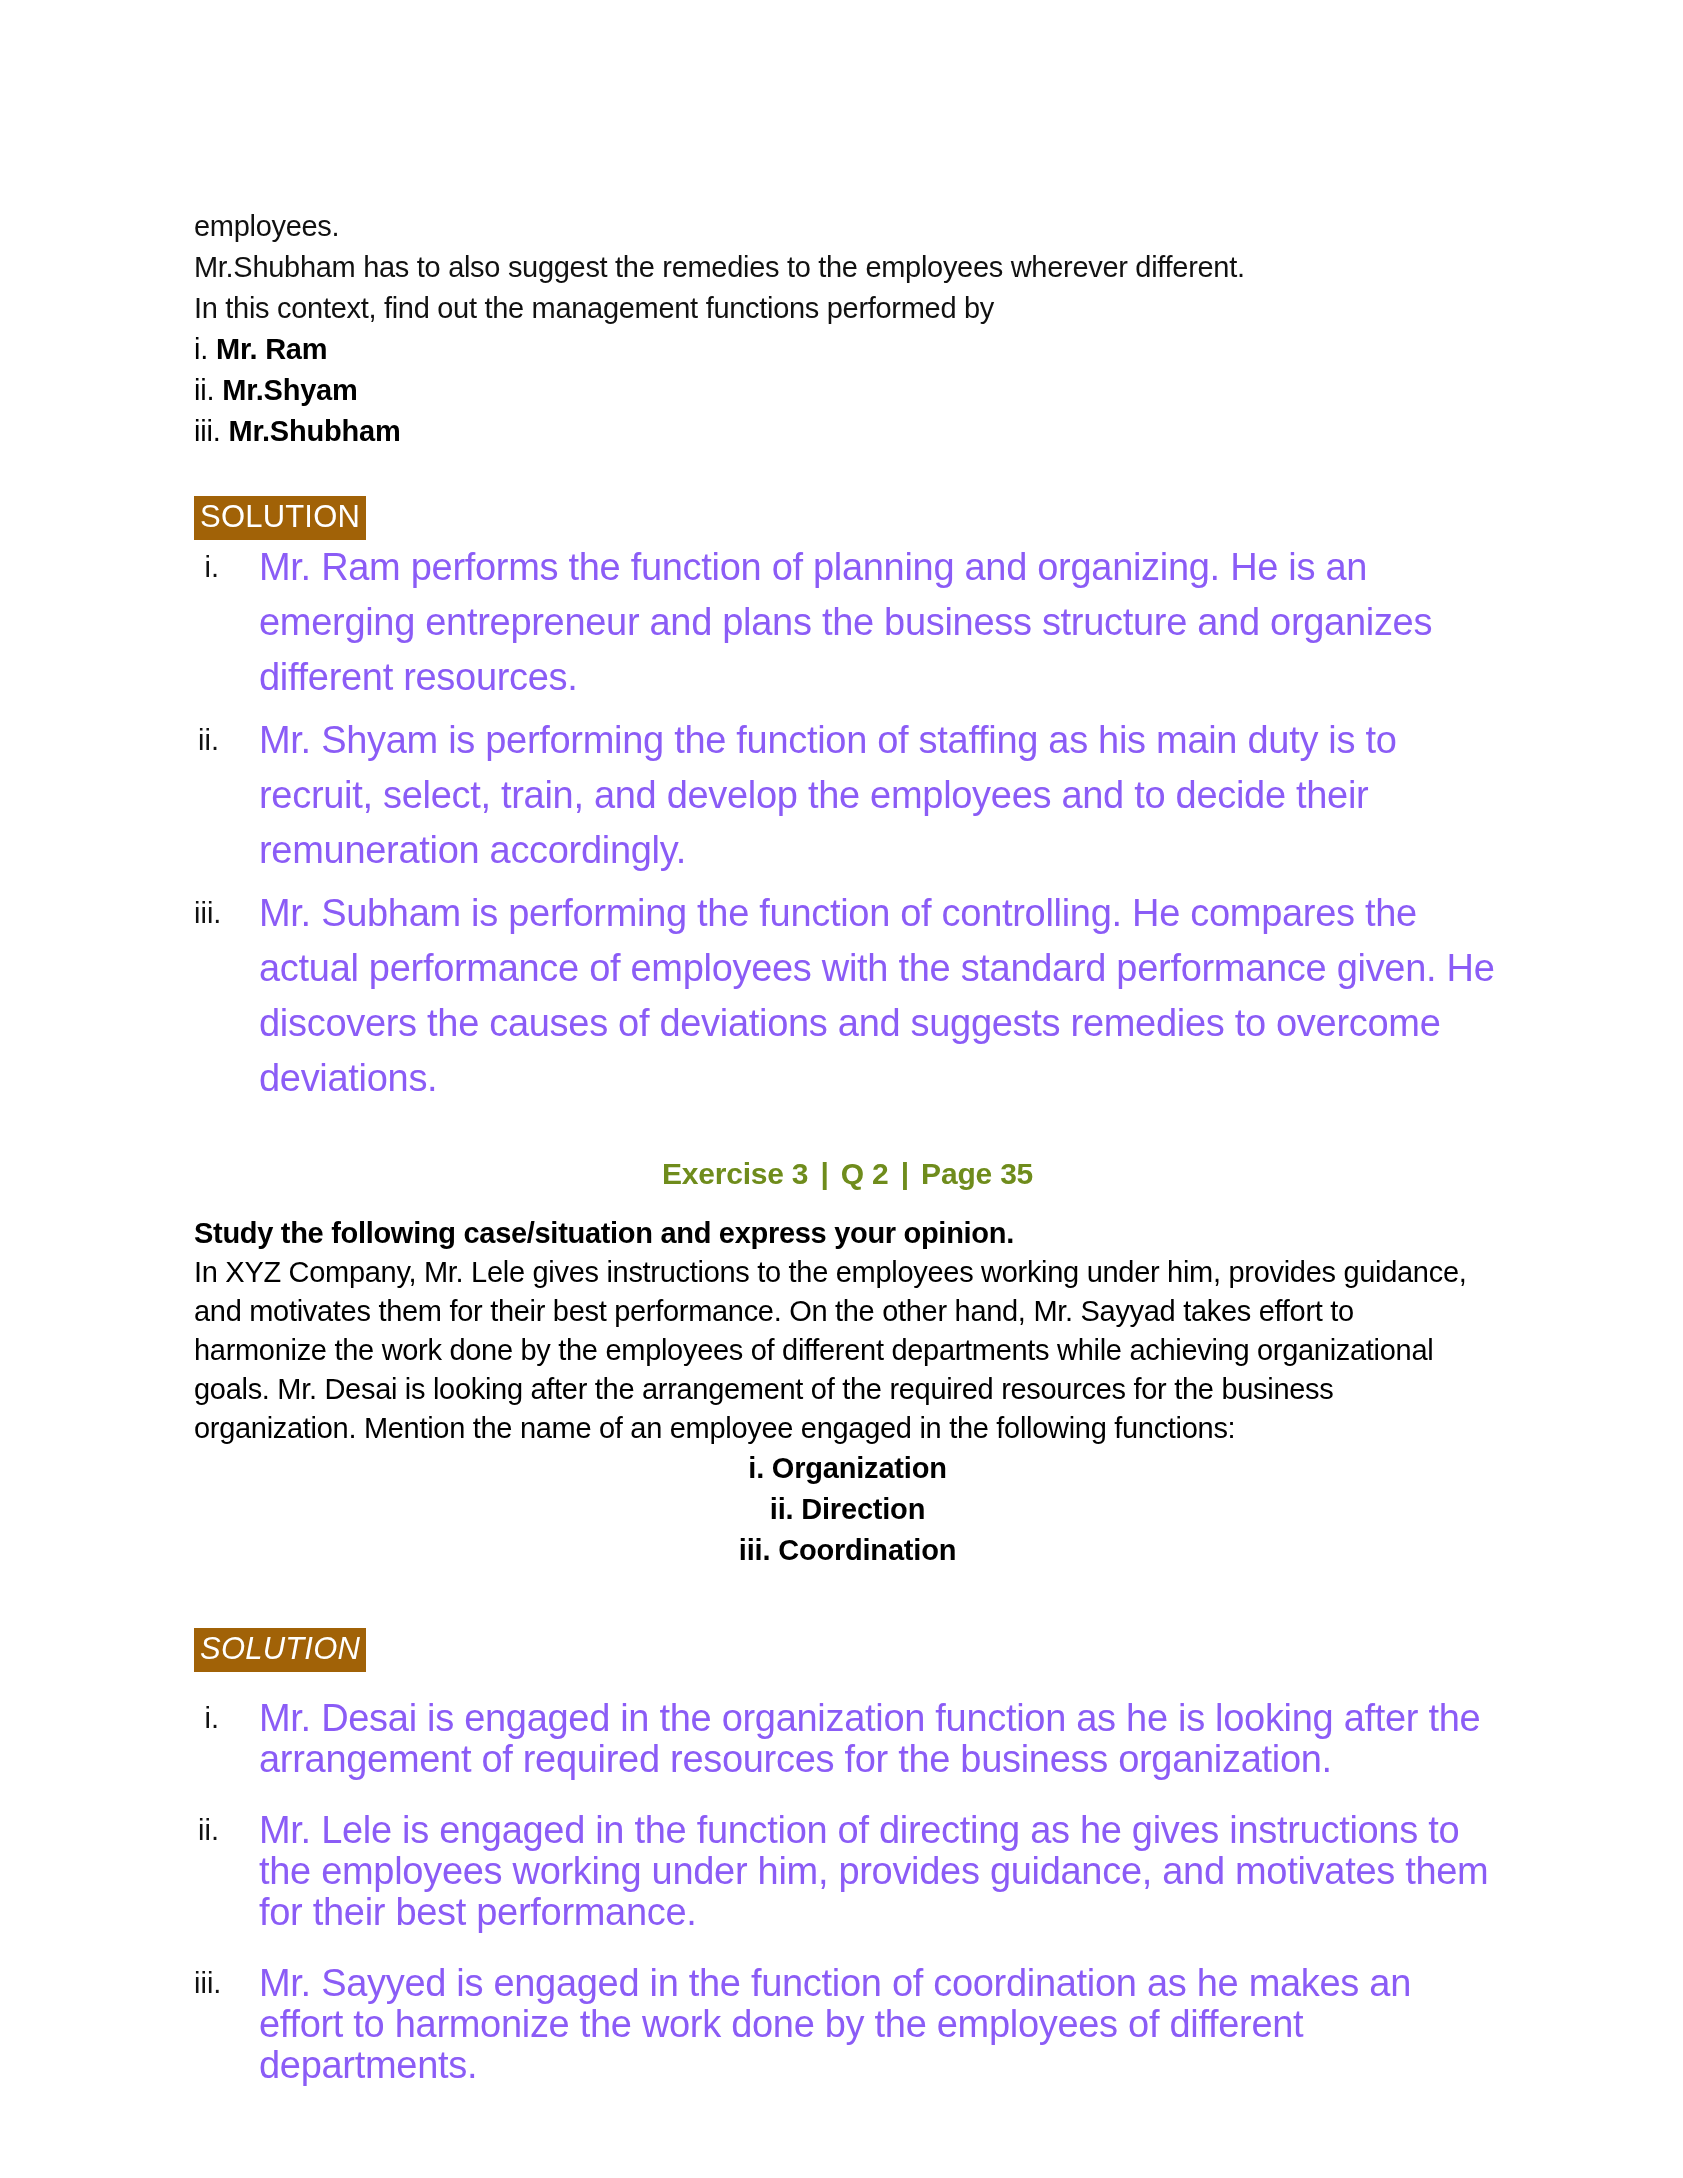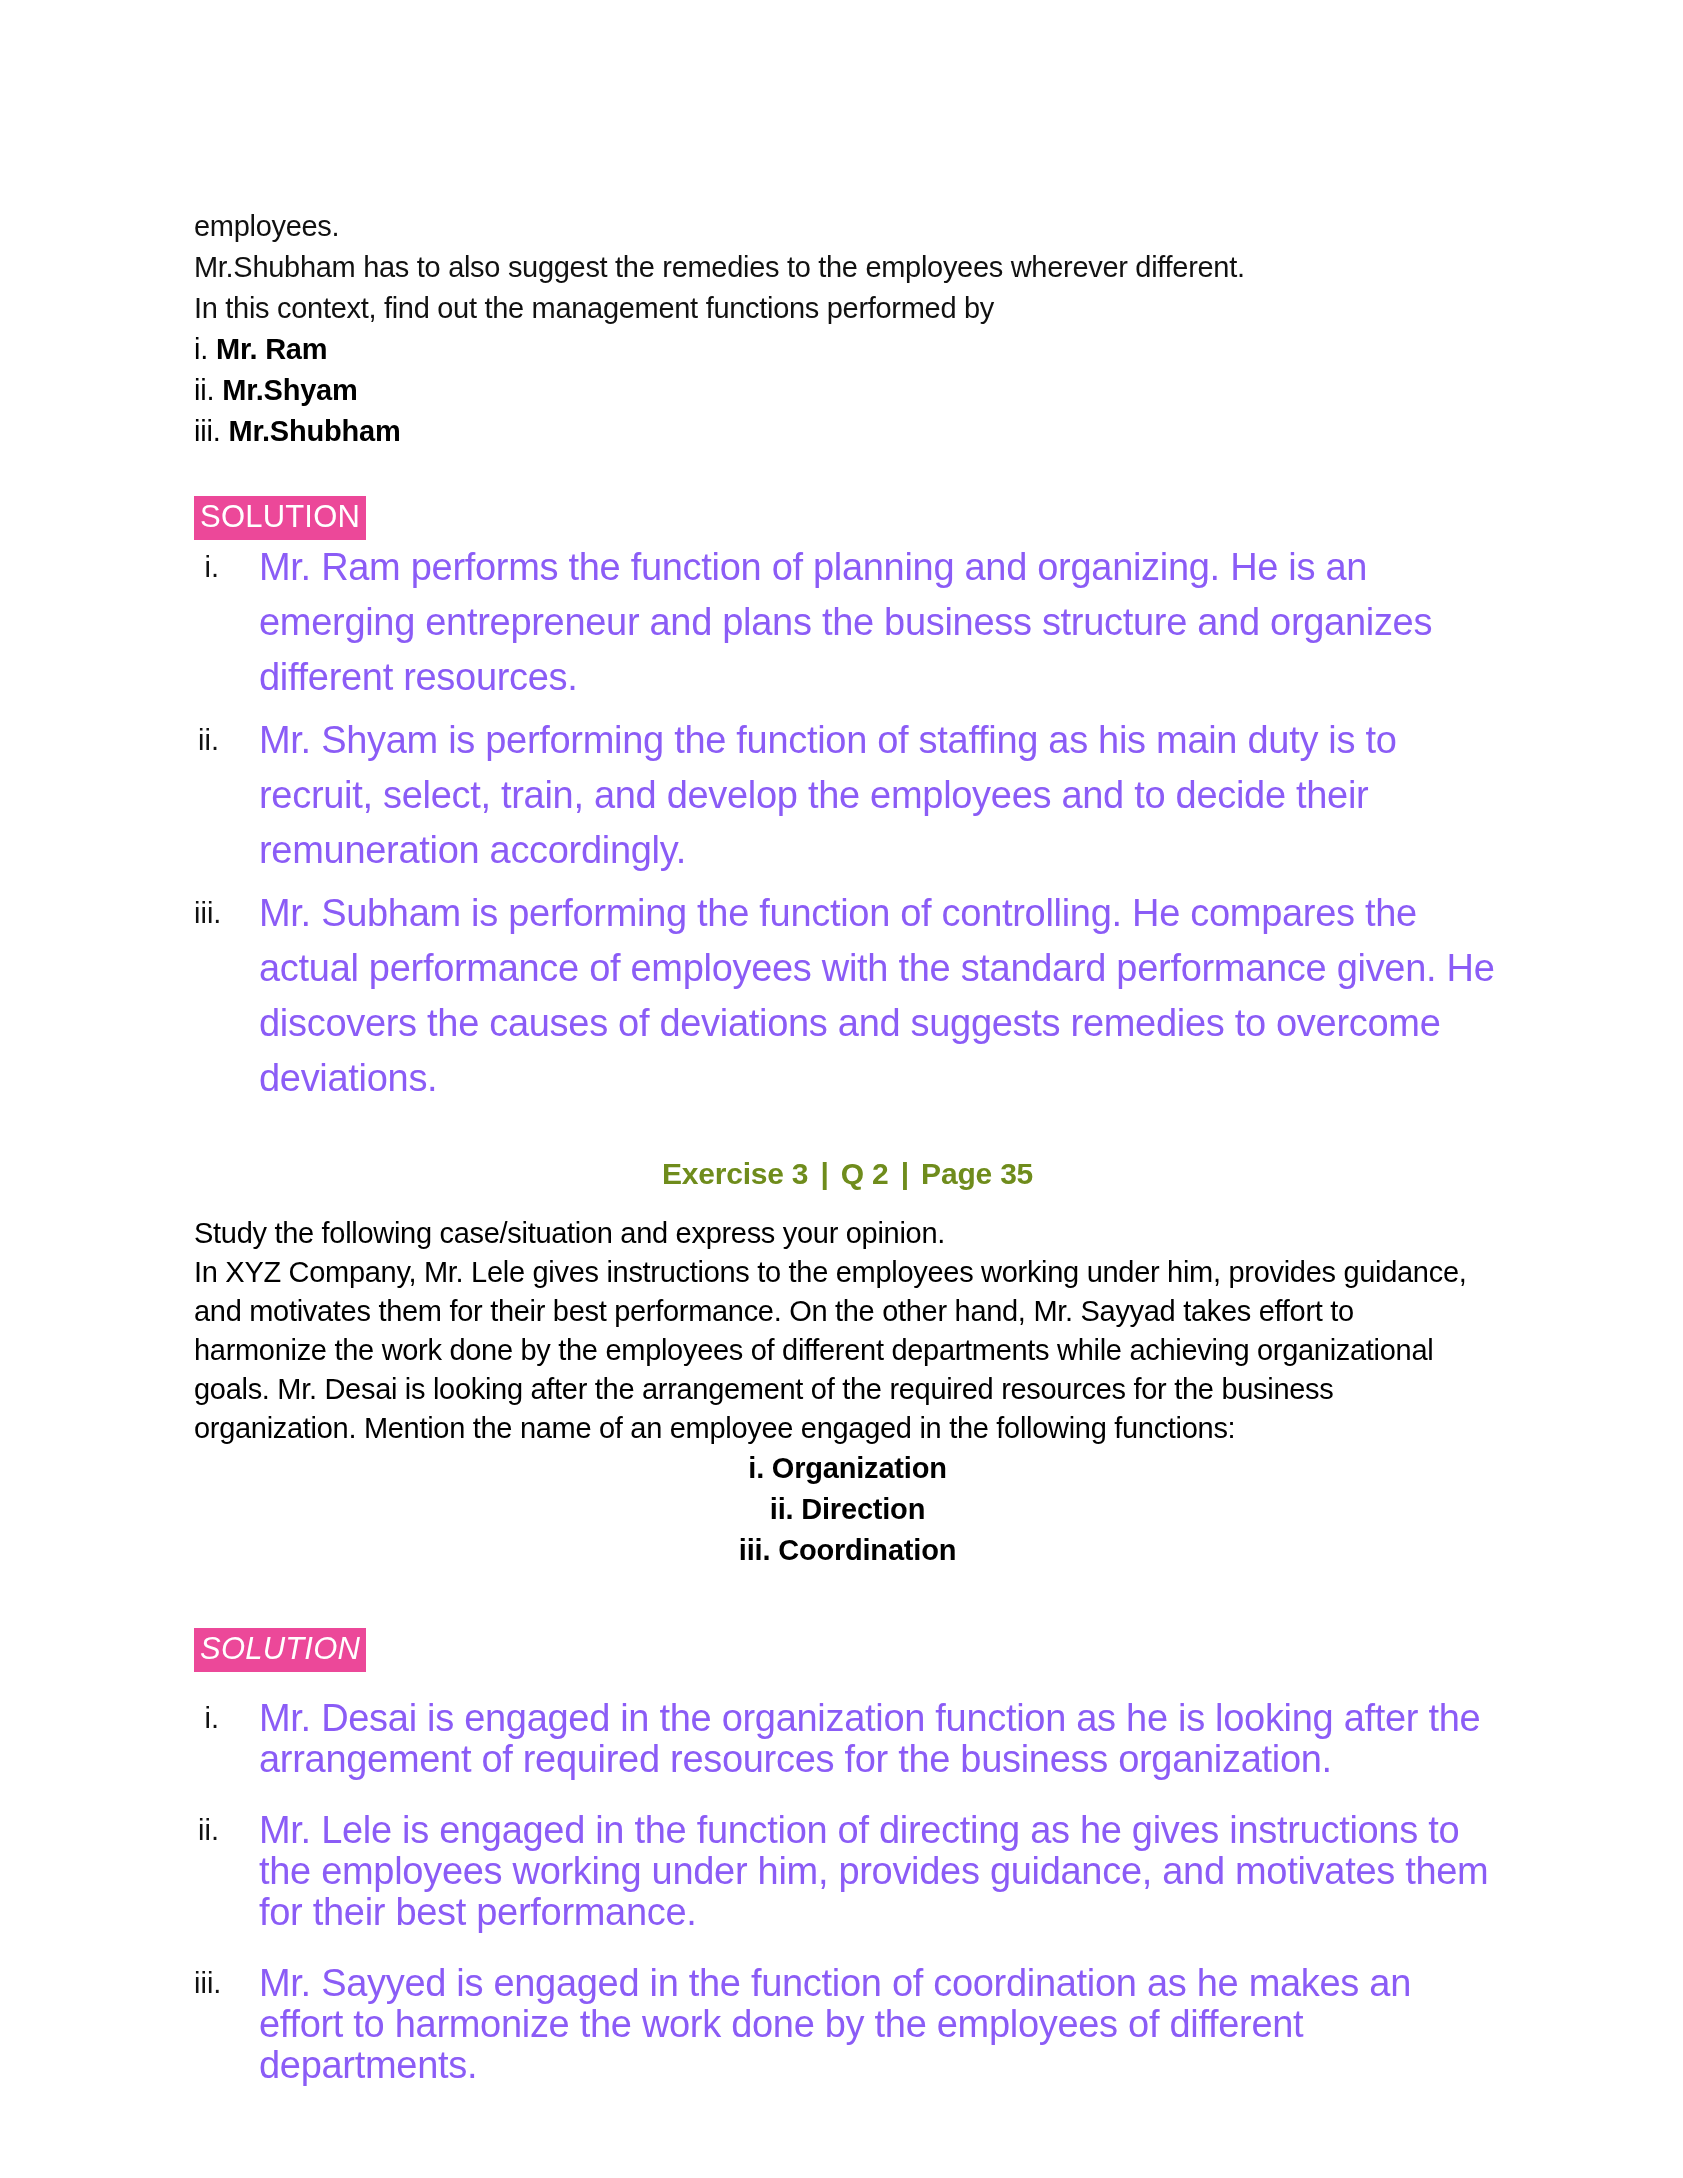--- a/index.html
+++ b/index.html
@@ -50,21 +50,21 @@
     line-height: 41px;
     letter-spacing: -0.2px;
   }
   .bold-line .roman {
     font-weight: normal;
   }
 
   
   .solution-chip {
     display: inline-block;
-    background: #ec4899;
+    background: #a16207;
     color: #ffffff;
     font-size: 31px;
     line-height: 36px;
     padding: 3px 6px 5px 6px;
     letter-spacing: 0.2px;
   }
   .solution-chip.italic {
     font-style: italic;
   }
   .solution-wrap-1 {
@@ -136,21 +136,21 @@
   .exercise-heading .sep {
     color: #6f8c1c;
     font-weight: bold;
     padding: 0 4px;
   }
 
   .q-block {
     margin-top: 22px;
   }
   .q-prompt {
-    font-weight: normal;
+    font-weight: bold;
     font-size: 29px;
     line-height: 39px;
     letter-spacing: -0.3px;
   }
   .q-body {
     font-size: 29px;
     line-height: 39px;
     letter-spacing: -0.3px;
     width: 1287px;
   }

